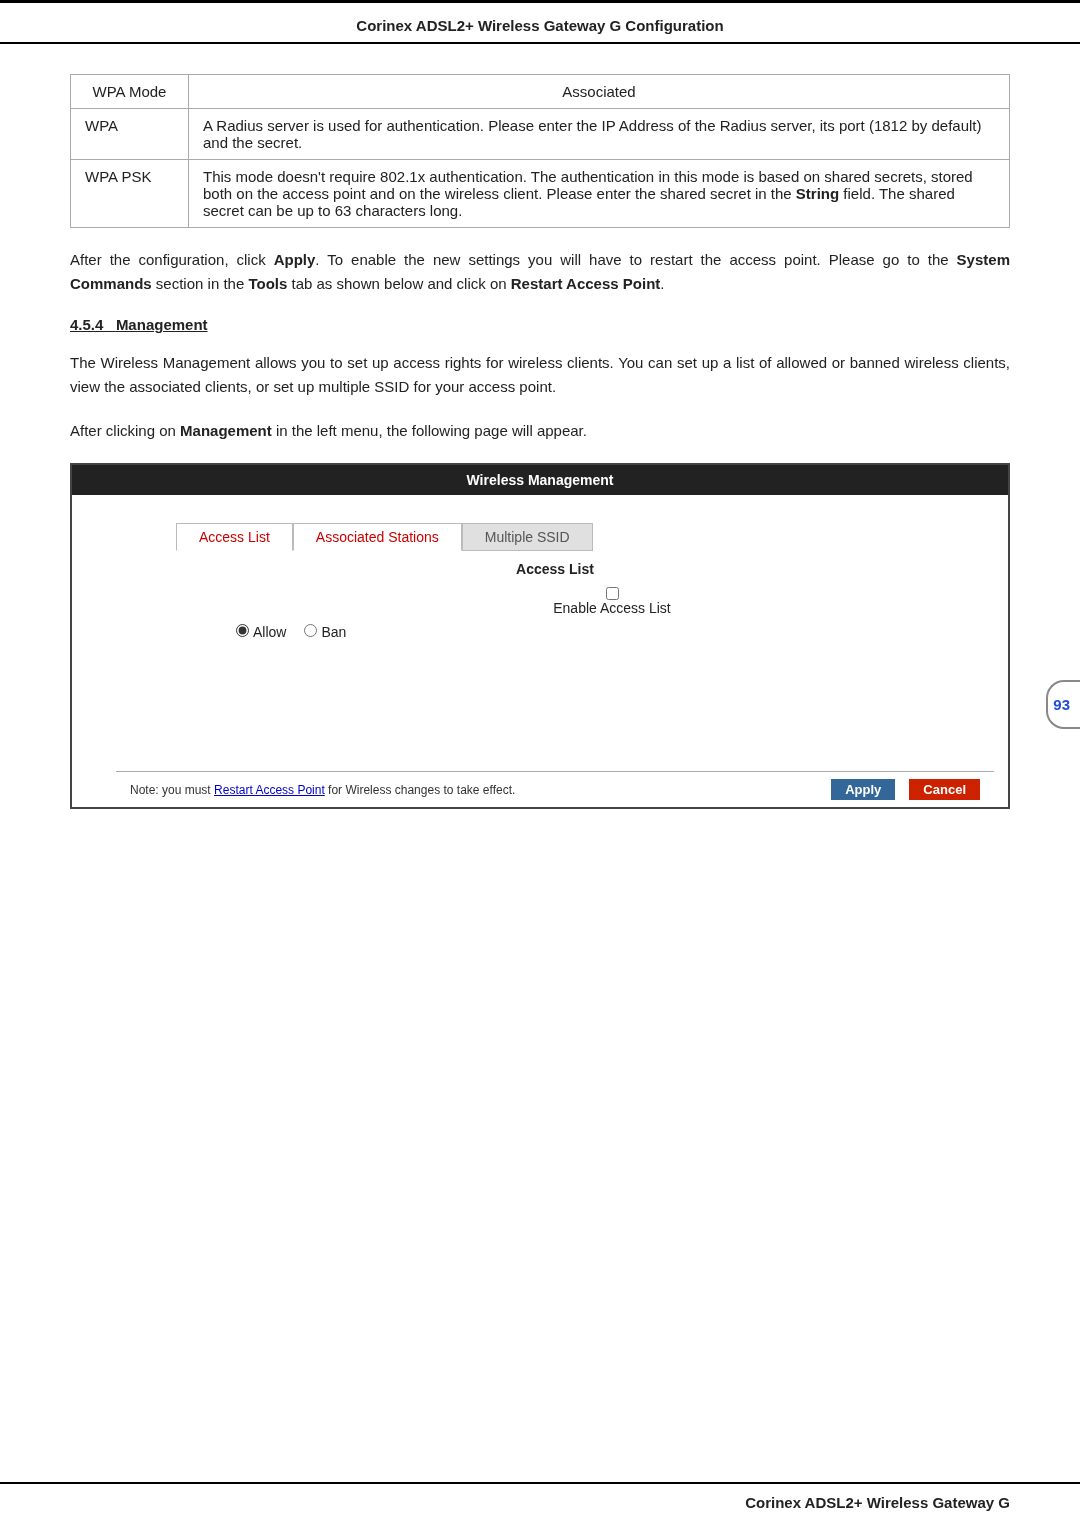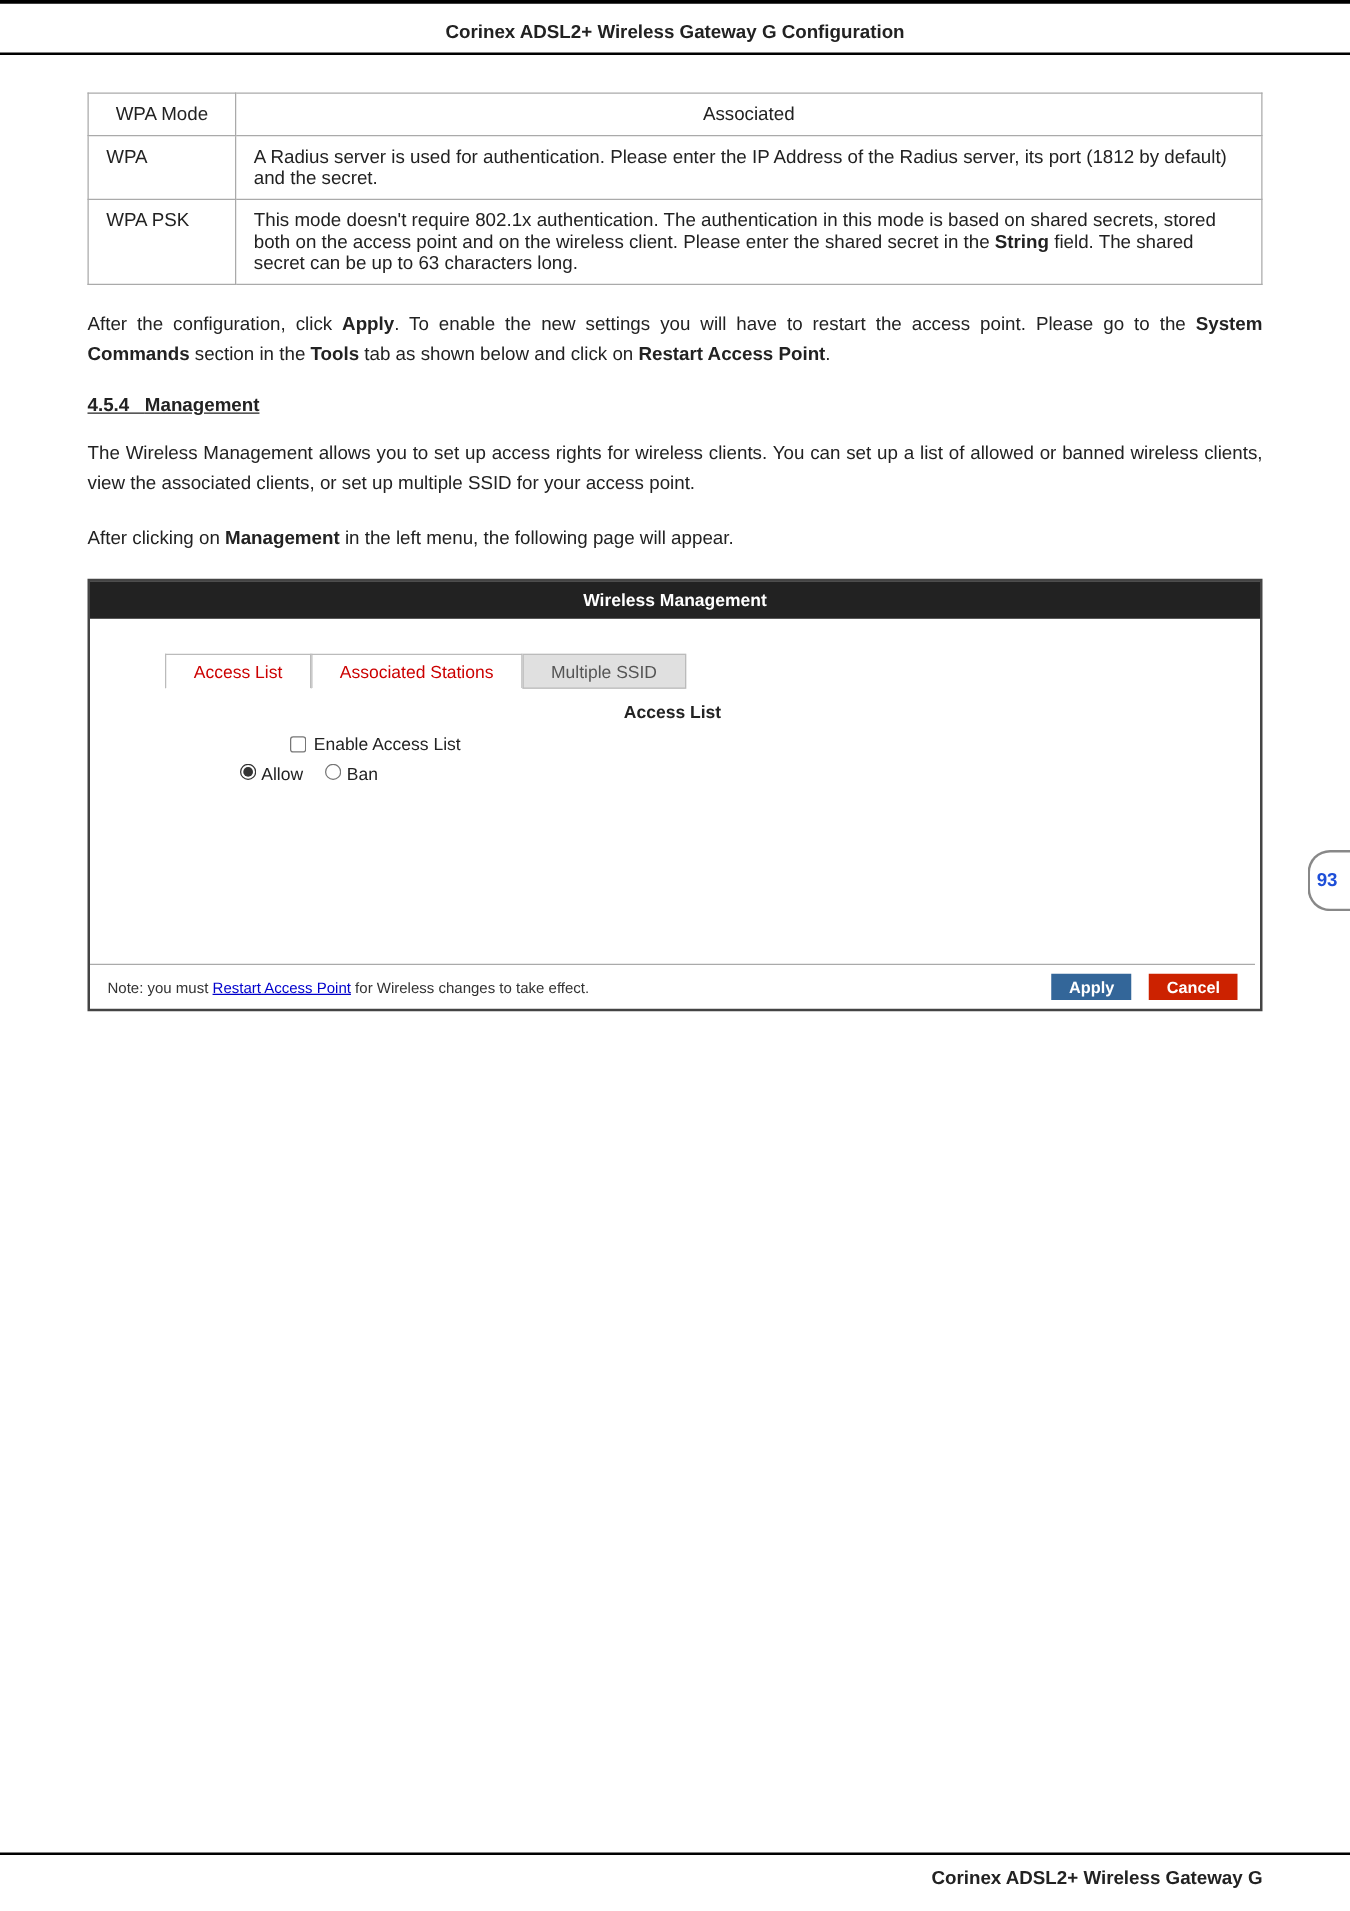--- a/index.html
+++ b/index.html
@@ -142,21 +142,21 @@
       min-height: 220px;
     }
     .wm-section-title {
       text-align: center;
       font-weight: bold;
       font-size: 14px;
       margin-bottom: 10px;
     }
     .wm-row {
       display: flex;
-      flex-direction: row;
+      flex-direction: column;
       align-items: center;
       margin-bottom: 8px;
       font-size: 14px;
     }
     .wm-row label {
       margin-right: 6px;
     }
     .wm-checkbox {
       margin-right: 6px;
     }
@@ -293,21 +293,21 @@
     </div>
 
     <p class="body-text">The Wireless Management allows you to set up access rights for wireless clients. You can set up a list of allowed or banned wireless clients, view the associated clients, or set up multiple SSID  for your access point.</p>
 
     <p class="body-text">
       <span>After clicking on </span><b>Management</b><span> in the left menu, the following page will appear.</span>
     </p>
 
     <div class="wm-container">
       <div class="wm-title-bar">Wireless Management</div>
-      <div style="padding:12px 4px 0 0;">
+      <div style="padding:12px 14px 0 0;margin-left:44px;">
 
         <div class="wm-tabs-row">
           <div class="wm-tab active-tab">Access List</div>
           <div class="wm-tab selected-tab">Associated Stations</div>
           <div class="wm-tab inactive-tab">Multiple SSID</div>
         </div>
 
         <div class="wm-body">
           <div class="wm-section-title">Access List</div>
 

